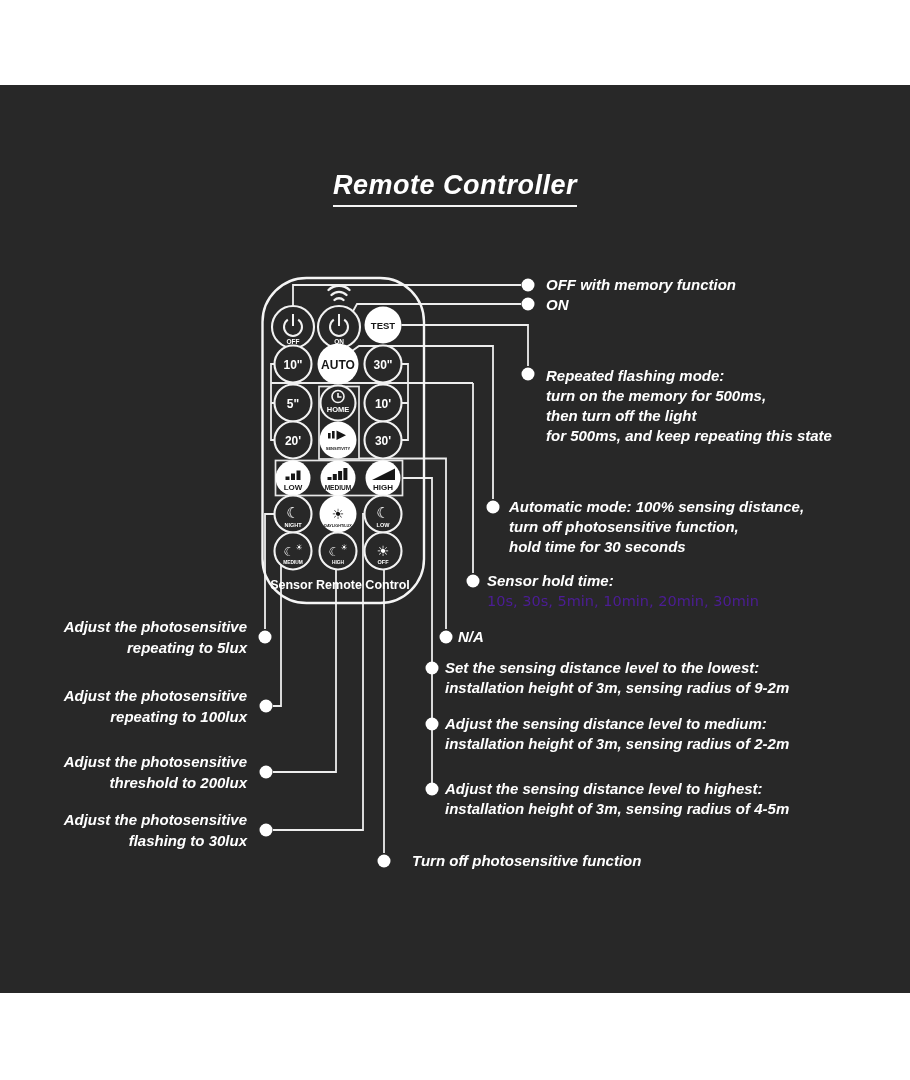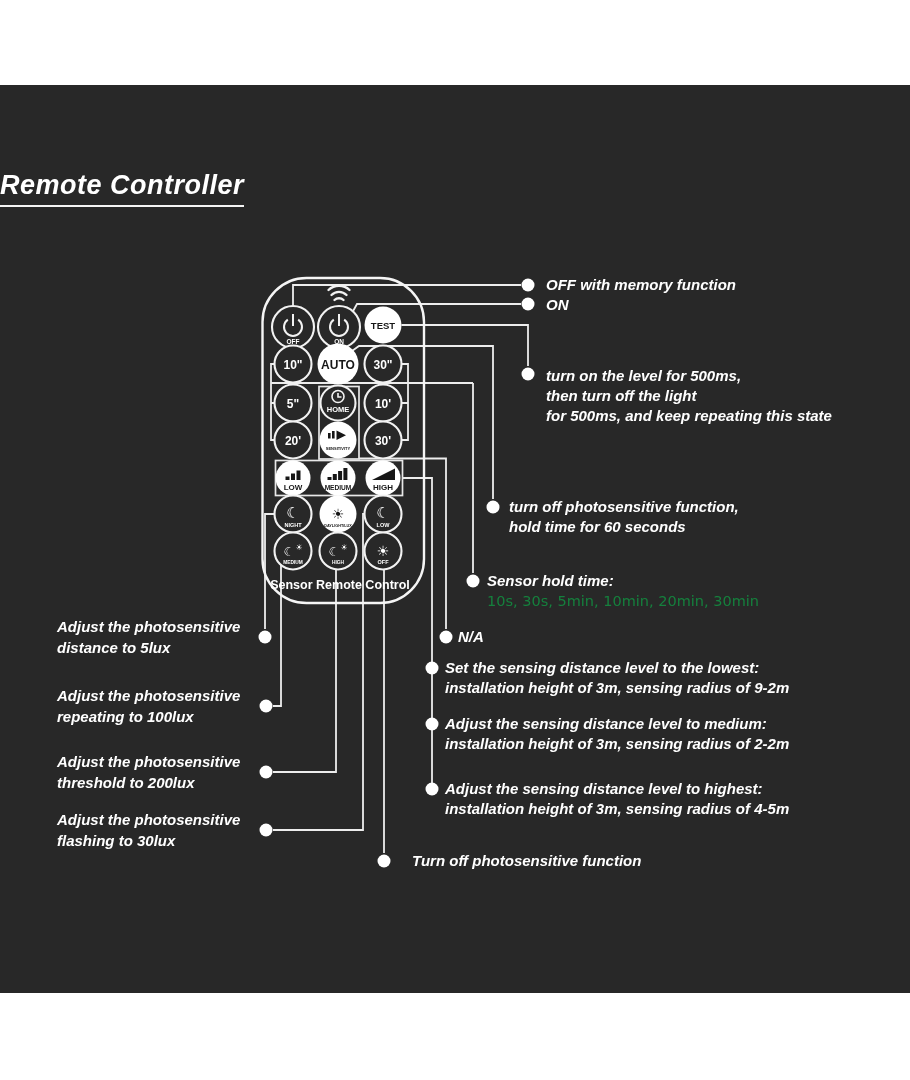--- a/index.html
+++ b/index.html
@@ -1,25 +1,25 @@
 <!DOCTYPE html>
 <html><head>
 <meta charset="utf-8">
 <style>
   html,body{margin:0;padding:0;background:#ffffff;}
   #stage{position:relative;width:910px;height:1080px;background:#ffffff;overflow:hidden;
          font-family:"Liberation Sans",sans-serif;}
   #panel{position:absolute;left:0;top:85px;width:910px;height:908px;background:#282828;}
   #diagram-svg{position:absolute;left:0;top:0;width:910px;height:1080px;}
-  .title{position:absolute;left:0;top:170px;width:910px;}
+  .title{position:absolute;left:0;top:170px;width:910px;text-align:center;}
   .title span{display:inline-block;color:#fff;font:italic bold 27px "Liberation Sans",sans-serif;
               border-bottom:2.5px solid #f5f5f5;padding-bottom:4px;letter-spacing:.5px;}
   .ann{position:absolute;color:#fff;font:italic bold 15px "Liberation Sans",sans-serif;line-height:20px;white-space:nowrap;}
-  .ann .reg{font-style:normal;font-weight:400;font-family:"DejaVu Sans","Liberation Sans",sans-serif;font-size:14.5px;color:#15803d;}
-  .left-ann{width:190px;text-align:left;line-height:21px;white-space:normal;}
+  .ann .reg{font-style:normal;font-weight:400;font-family:"DejaVu Sans","Liberation Sans",sans-serif;font-size:14.5px;color:#4c1d95;}
+  .left-ann{width:190px;text-align:right;line-height:21px;white-space:normal;}
   
   .wire{stroke:#ededed;stroke-width:1.8;fill:none;}
   .dot{fill:#ffffff;}
   .body-outline{fill:none;stroke:#f5f5f5;stroke-width:2.4;}
   .grp-box{fill:none;stroke:#e8e8e8;stroke-width:1.7;}
   .oc{fill:#282828;stroke:#f2f2f2;stroke-width:2.1;}
   .fc{fill:#ffffff;stroke:none;}
   .wt{fill:#ffffff;font-family:"Liberation Sans",sans-serif;font-weight:bold;text-anchor:middle;}
   .bt{fill:#161616;font-family:"Liberation Sans",sans-serif;font-weight:bold;text-anchor:middle;}
   .glyph{font-family:"DejaVu Sans",sans-serif;text-anchor:middle;}
@@ -219,27 +219,29 @@
     </g>
   </svg>
 
   <div class="ann" style="left:546px;top:275px">
     <div>OFF with memory function</div>
   </div>
   <div class="ann" style="left:546px;top:295px">
     <div>ON</div>
   </div>
   <div class="ann" style="left:546px;top:366px">
-    <div>turn on the level for 500ms,</div>
+    <div>Repeated flashing mode:</div>
+    <div>turn on the memory for 500ms,</div>
     <div>then turn off the light</div>
     <div>for 500ms, and keep repeating this state</div>
   </div>
   <div class="ann" style="left:509px;top:497px">
+    <div>Automatic mode: 100% sensing distance,</div>
     <div>turn off photosensitive function,</div>
-    <div>hold time for 60 seconds</div>
+    <div>hold time for 30 seconds</div>
   </div>
   <div class="ann" style="left:487px;top:571px">
     <div>Sensor hold time:</div>
     <div class="reg">10s, 30s, 5min, 10min, 20min, 30min</div>
   </div>
   <div class="ann" style="left:458px;top:627px">
     <div>N/A</div>
   </div>
   <div class="ann" style="left:445px;top:658px">
     <div>Set the sensing distance level to the lowest:</div>
@@ -252,21 +254,21 @@
   <div class="ann" style="left:445px;top:779px">
     <div>Adjust the sensing distance level to highest:</div>
     <div>installation height of 3m, sensing radius of 4-5m</div>
   </div>
   <div class="ann" style="left:412px;top:851px">
     <div>Turn off photosensitive function</div>
   </div>
 
   <div class="ann left-ann" style="left:57px;top:616px">
     <div>Adjust the photosensitive</div>
-    <div>distance to 5lux</div>
+    <div>repeating to 5lux</div>
   </div>
   <div class="ann left-ann" style="left:57px;top:685px">
     <div>Adjust the photosensitive</div>
     <div>repeating to 100lux</div>
   </div>
   <div class="ann left-ann" style="left:57px;top:751px">
     <div>Adjust the photosensitive</div>
     <div>threshold to 200lux</div>
   </div>
   <div class="ann left-ann" style="left:57px;top:809px">

